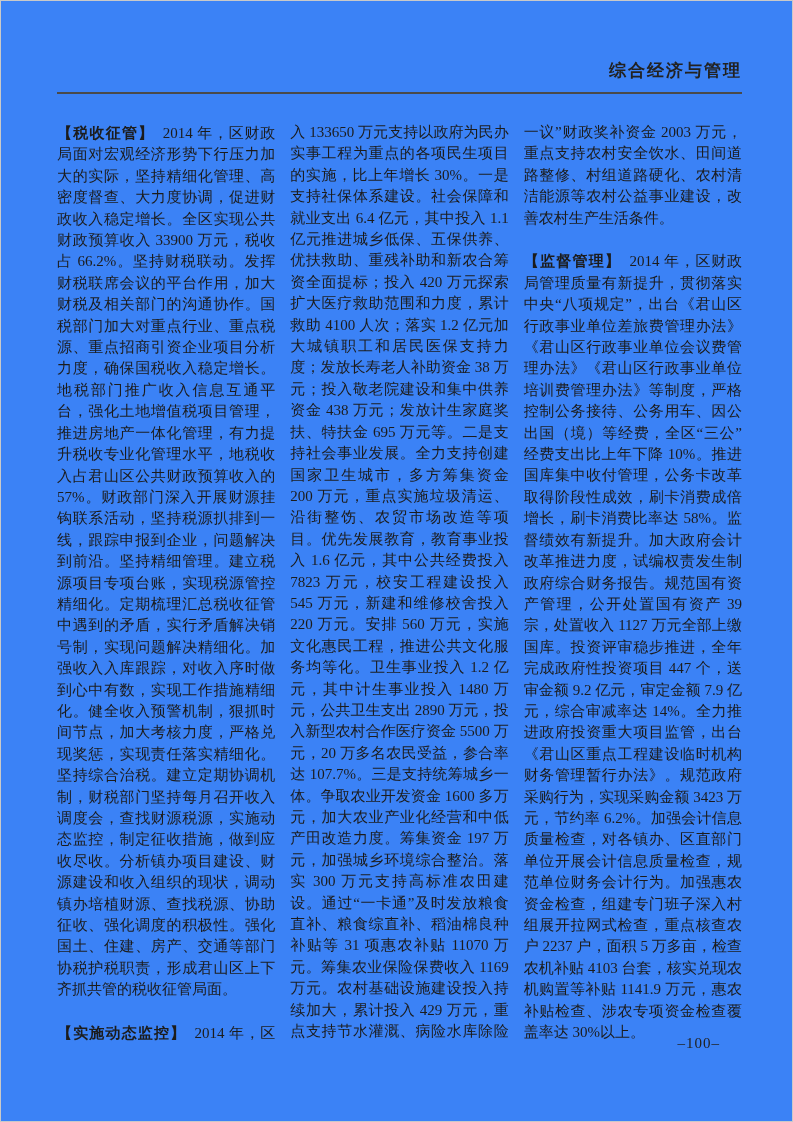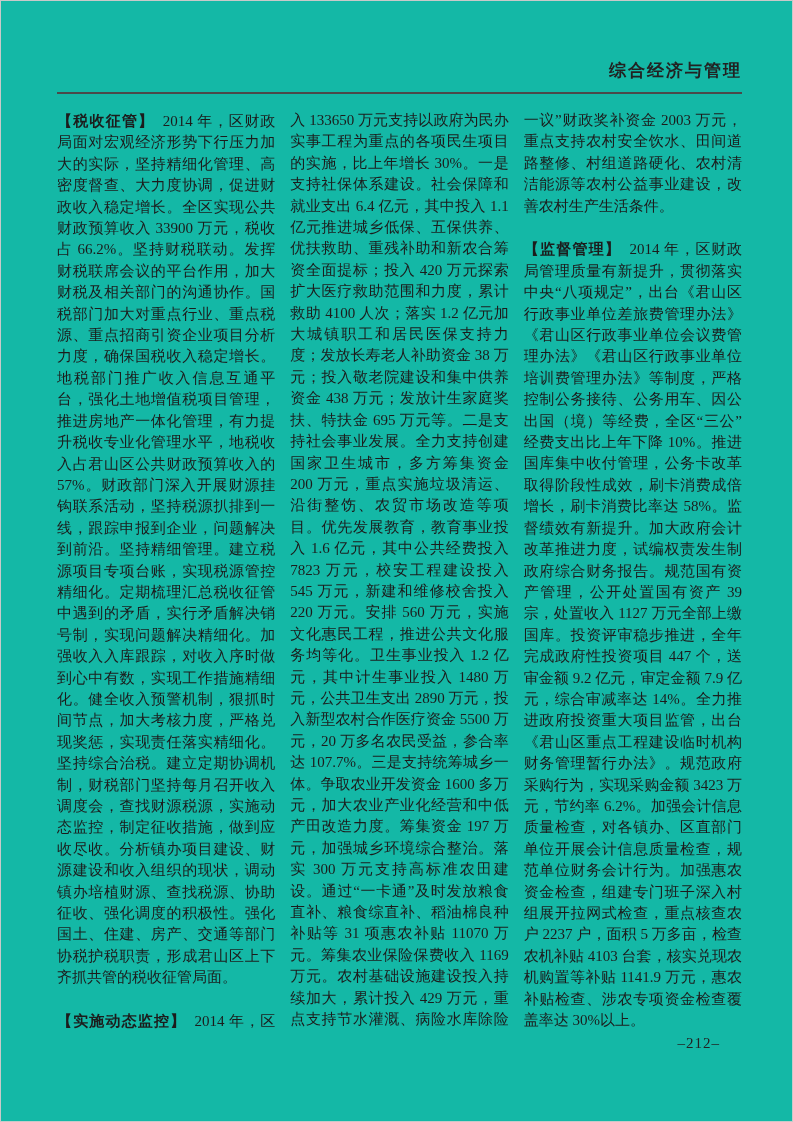--- a/index.html
+++ b/index.html
@@ -6,21 +6,21 @@
     margin: 0;
     padding: 0;
     background: #ffffff;
     font-family: "Liberation Serif", serif;
     color: #1c1c1c;
   }
   .page {
     position: relative;
     width: 793px;
     height: 1122px;
-    background: #14b8a6;
+    background: #3b82f6;
     box-sizing: border-box;
     border: 1px solid #c9c9c9;
     overflow: hidden;
   }
   .content {
     position: absolute;
     left: 56px;
     top: 58px;
     width: 685px;
   }
@@ -28,21 +28,21 @@
     text-align: right;
     font-family: "Liberation Sans", sans-serif;
     font-weight: bold;
     font-size: 17px;
     letter-spacing: 2px;
     color: #222;
     padding-bottom: 10px;
     border-bottom: 2.5px solid #4a4a4a;
   }
   .columns {
-    margin-top: 16px;
+    margin-top: 28px;
     display: grid;
     grid-template-columns: repeat(3, 1fr);
     column-gap: 15px;
     height: 922px;
     overflow: hidden;
   }
   .col {
     font-size: 15px;
     line-height: 21.4px;
     text-align: justify;
@@ -97,14 +97,14 @@
       <div class="col">
           <p class="continuation">入 133650 万元支持以政府为民办实事工程为重点的各项民生项目的实施，比上年增长 30%。一是支持社保体系建设。社会保障和就业支出 6.4 亿元，其中投入 1.1 亿元推进城乡低保、五保供养、优扶救助、重残补助和新农合筹资全面提标；投入 420 万元探索扩大医疗救助范围和力度，累计救助 4100 人次；落实 1.2 亿元加大城镇职工和居民医保支持力度；发放长寿老人补助资金 38 万元；投入敬老院建设和集中供养资金 438 万元；发放计生家庭奖扶、特扶金 695 万元等。二是支持社会事业发展。全力支持创建国家卫生城市，多方筹集资金 200 万元，重点实施垃圾清运、沿街整饬、农贸市场改造等项目。优先发展教育，教育事业投入 1.6 亿元，其中公共经费投入 7823 万元，校安工程建设投入 545 万元，新建和维修校舍投入 220 万元。安排 560 万元，实施文化惠民工程，推进公共文化服务均等化。卫生事业投入 1.2 亿元，其中计生事业投入 1480 万元，公共卫生支出 2890 万元，投入新型农村合作医疗资金 5500 万元，20 万多名农民受益，参合率达 107.7%。三是支持统筹城乡一体。争取农业开发资金 1600 多万元，加大农业产业化经营和中低产田改造力度。筹集资金 197 万元，加强城乡环境综合整治。落实 300 万元支持高标准农田建设。通过“一卡通”及时发放粮食直补、粮食综直补、稻油棉良种补贴等 31 项惠农补贴 11070 万元。筹集农业保险保费收入 1169 万元。农村基础设施建设投入持续加大，累计投入 429 万元，重点支持节水灌溉、病险水库除险加固等农田水利基本建设，巩固和提高农业综合生产能力。筹措和整合“一事</p>
         </div>
       <div class="col">
           <p class="continuation">一议”财政奖补资金 2003 万元，重点支持农村安全饮水、田间道路整修、村组道路硬化、农村清洁能源等农村公益事业建设，改善农村生产生活条件。</p>
           <p class="section"><span class="sec-head">【监督管理】</span>2014 年，区财政局管理质量有新提升，贯彻落实中央“八项规定”，出台《君山区行政事业单位差旅费管理办法》《君山区行政事业单位会议费管理办法》《君山区行政事业单位培训费管理办法》等制度，严格控制公务接待、公务用车、因公出国（境）等经费，全区“三公”经费支出比上年下降 10%。推进国库集中收付管理，公务卡改革取得阶段性成效，刷卡消费成倍增长，刷卡消费比率达 58%。监督绩效有新提升。加大政府会计改革推进力度，试编权责发生制政府综合财务报告。规范国有资产管理，公开处置国有资产 39 宗，处置收入 1127 万元全部上缴国库。投资评审稳步推进，全年完成政府性投资项目 447 个，送审金额 9.2 亿元，审定金额 7.9 亿元，综合审减率达 14%。全力推进政府投资重大项目监管，出台《君山区重点工程建设临时机构财务管理暂行办法》。规范政府采购行为，实现采购金额 3423 万元，节约率 6.2%。加强会计信息质量检查，对各镇办、区直部门单位开展会计信息质量检查，规范单位财务会计行为。加强惠农资金检查，组建专门班子深入村组展开拉网式检查，重点核查农户 2237 户，面积 5 万多亩，检查农机补贴 4103 台套，核实兑现农机购置等补贴 1141.9 万元，惠农补贴检查、涉农专项资金检查覆盖率达 30%以上。</p>
           <p class="byline">（本栏撰稿　熊传红　易新光）</p>
         </div>
     </div>
   </div>
-  <div class="footer">–212–</div>
+  <div class="footer">–100–</div>
 </div>
 
 </body></html>

